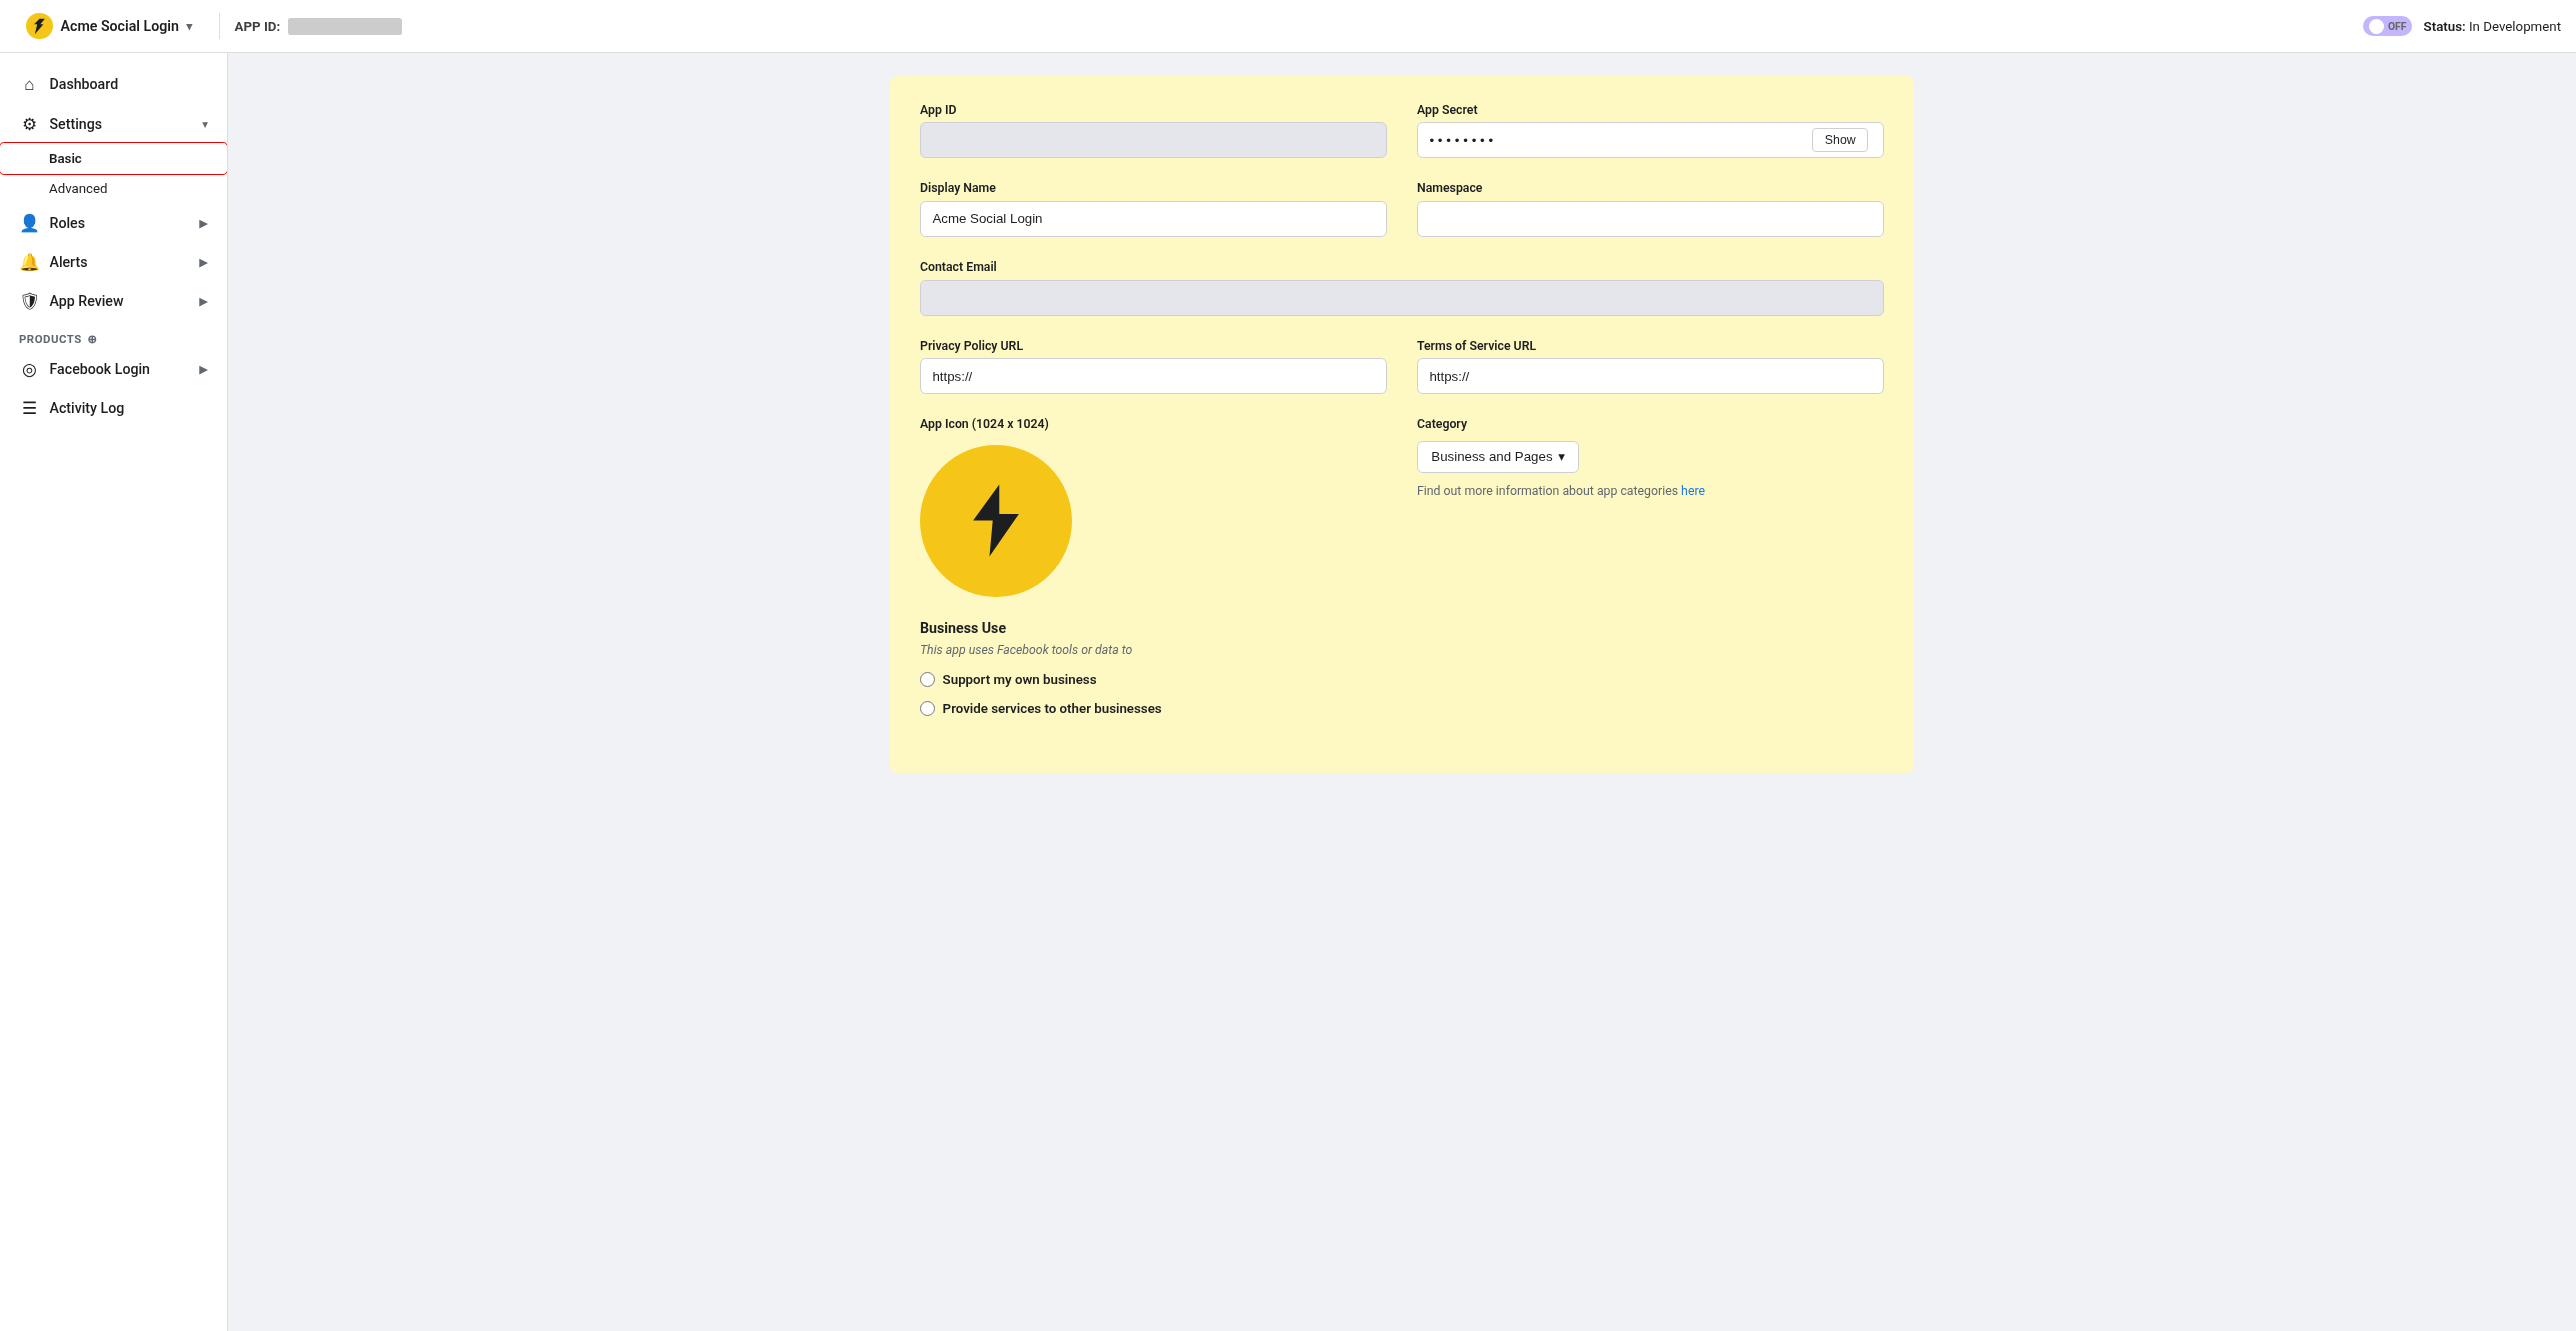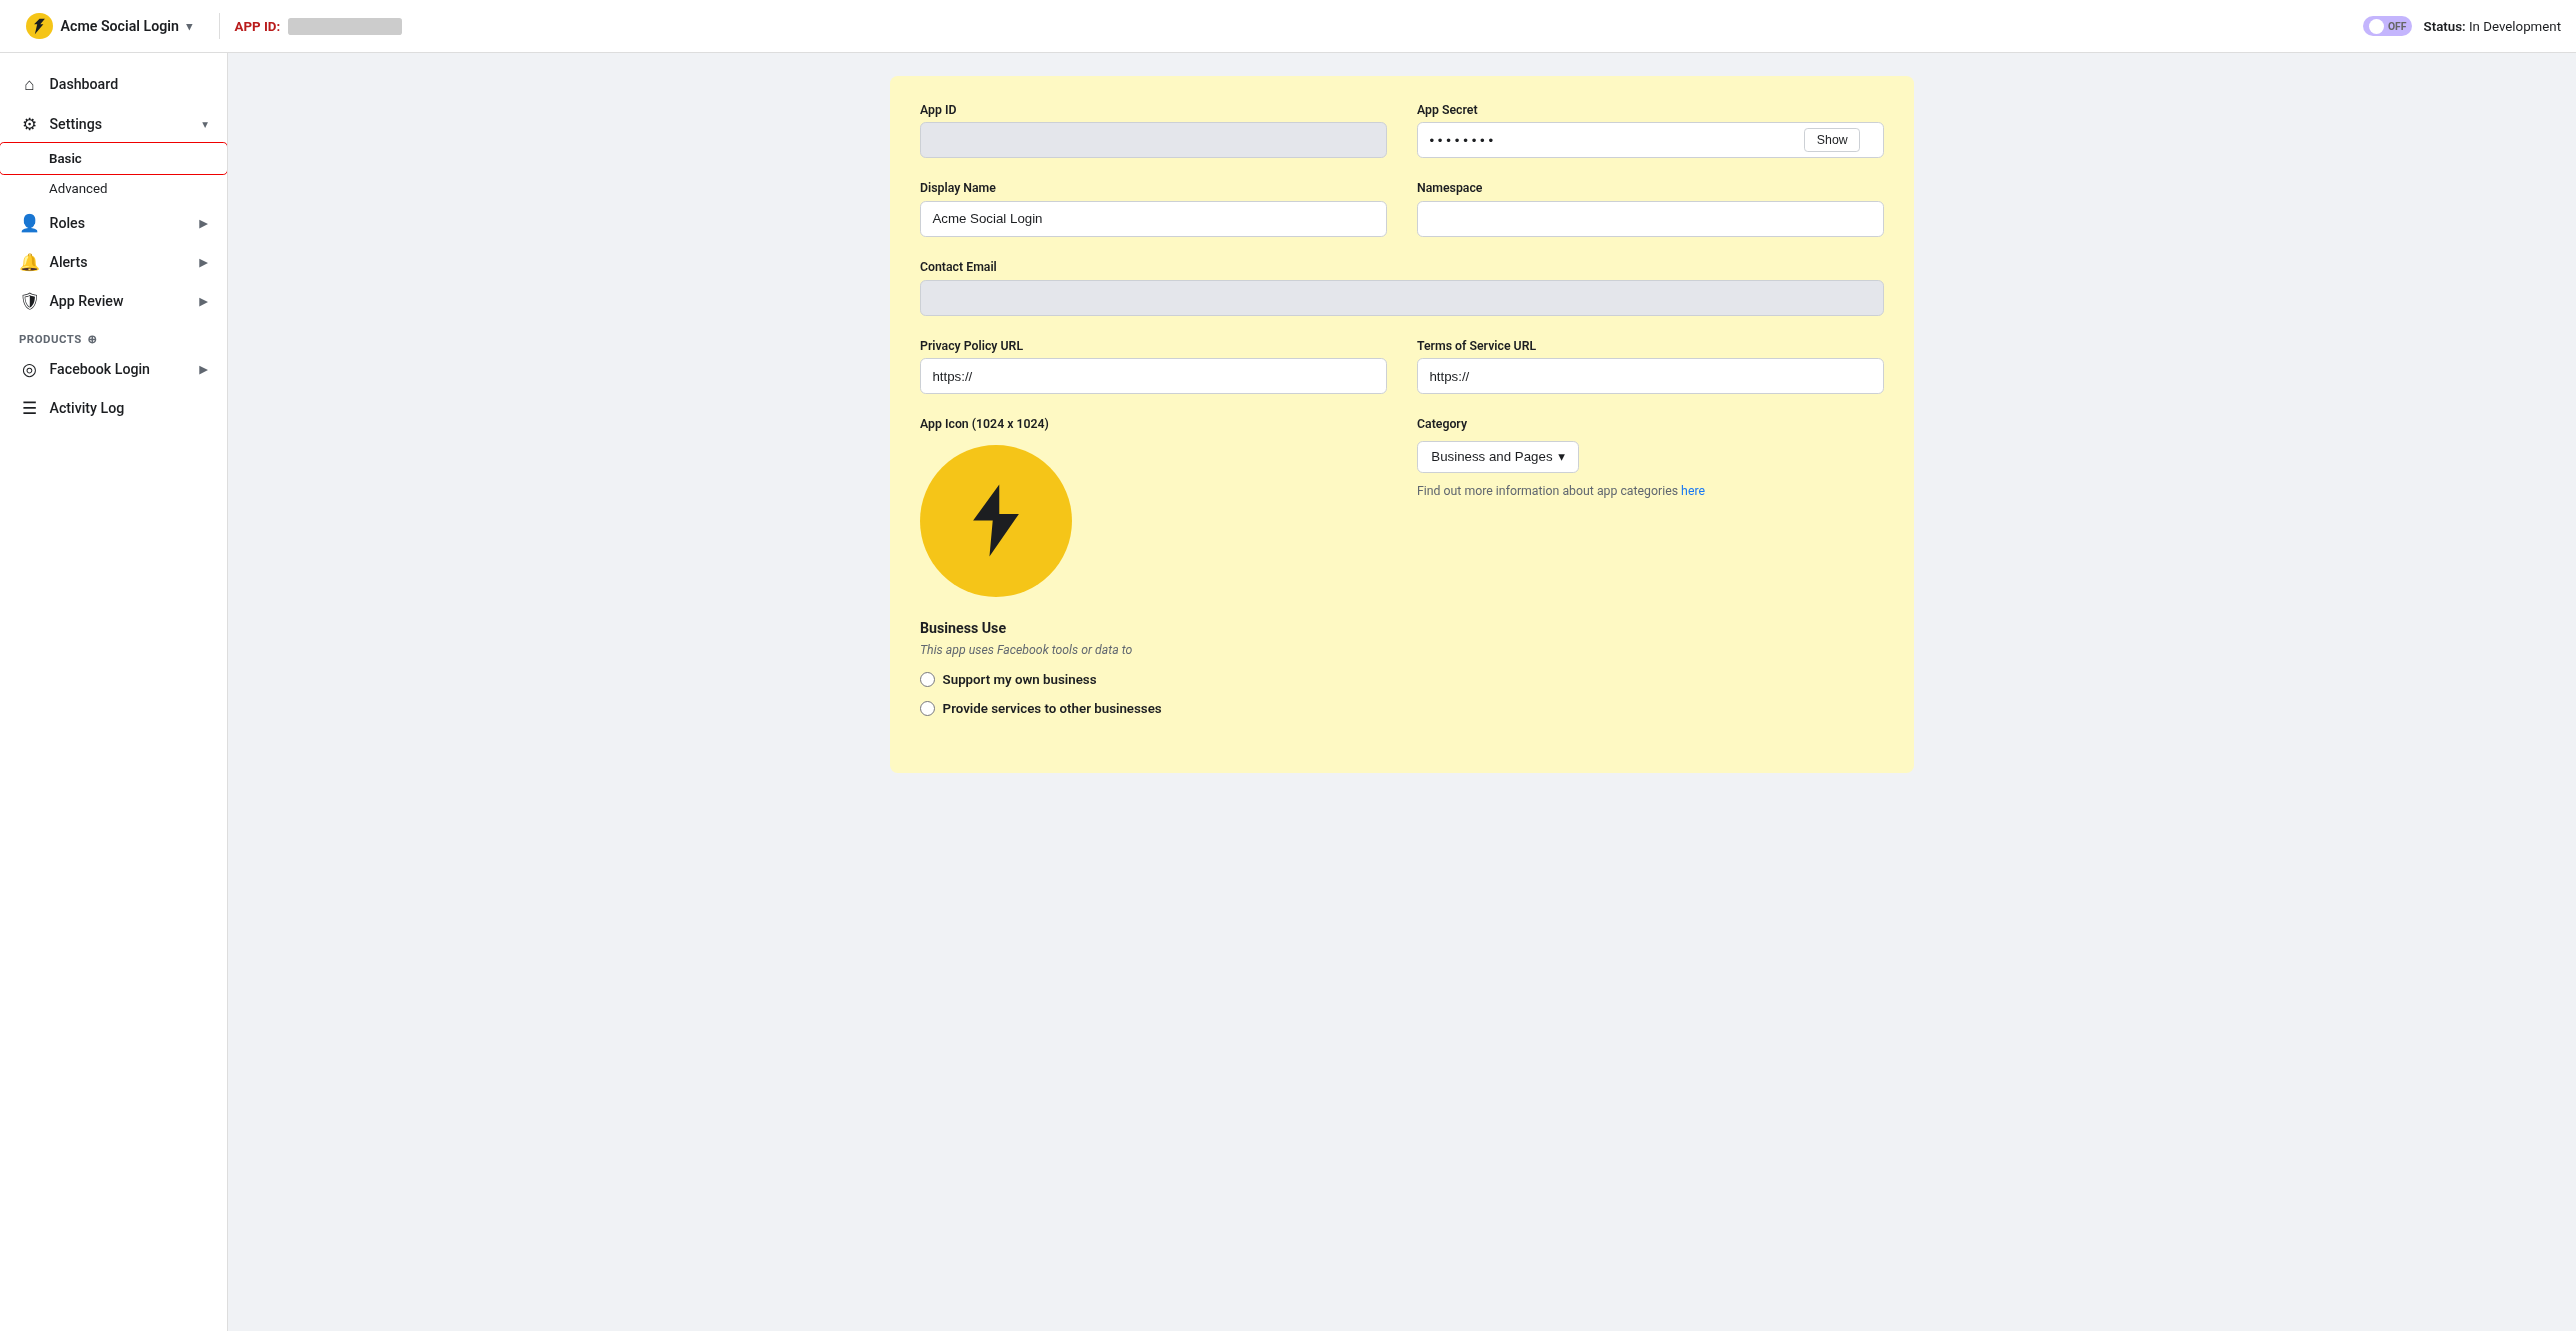--- a/index.html
+++ b/index.html
@@ -14,21 +14,21 @@
     .app-selector {
       display: flex; align-items: center; gap: 7.6px;
       padding: 5.7px 11.4px; border-radius: 5.7px; cursor: pointer;
       font-weight: 600; font-size: 14.2px; color: #1c1e21;
     }
     .app-selector-icon {
       width: 26.6px; height: 26.6px; background: #f5c518; border-radius: 50%;
       display: flex; align-items: center; justify-content: center; flex-shrink: 0;
     }
     .topbar-divider { width: 0.9px; height: 26.6px; background: #ddd; margin: 0 15px; }
-    .app-id-label { font-weight: 700; font-size: 13.3px; color: #b91c1c; margin-right: 7.6px; }
+    .app-id-label { font-weight: 700; font-size: 13.3px; color: #404040; margin-right: 7.6px; }
     .blurred-text {
       display: inline-block; background: #ccc; border-radius: 2.8px;
       color: transparent; user-select: none;
     }
     .topbar-right { margin-left: auto; display: flex; align-items: center; gap: 11.4px; }
     .toggle-off {
       background: #c4b5fd; border-radius: 19px; padding: 2.8px 5.7px;
       font-size: 10.4px; font-weight: 700; color: #666;
       display: flex; align-items: center; gap: 3.8px;
     }
@@ -86,21 +86,21 @@
     }
 
     .input-blurred { background: #e4e6eb; color: transparent; user-select: none; }
 
     .show-btn {
       border: 0.9px solid #ccd0d5; background: #fff; border-radius: 3.8px;
       padding: 3.8px 11.4px; font-size: 12.3px; cursor: pointer; color: #1c1e21;
     }
     .secret-wrapper { position: relative; display: flex; align-items: center; }
     .secret-wrapper input { flex: 1; }
-    .secret-wrapper .show-btn { position: absolute; right: 24px; margin-left: 38px; }
+    .secret-wrapper .show-btn { position: absolute; right: 16px; margin-left: 38px; }
 
     .app-icon-preview {
       width: 152px; height: 152px; border-radius: 50%; overflow: hidden;
       background: #f5c518; display: flex; align-items: center; justify-content: center;
       margin-top: 7.6px;
     }
 
     .category-dropdown {
       display: inline-flex; align-items: center; gap: 5.7px;
       border: 0.9px solid #ccd0d5; border-radius: 5.7px;

